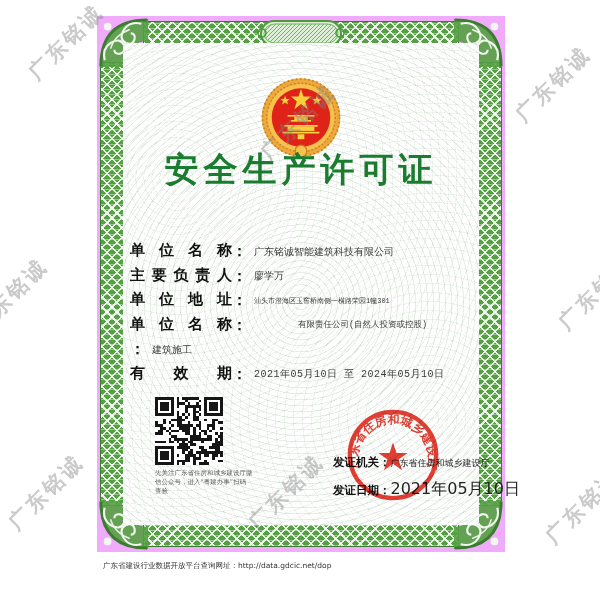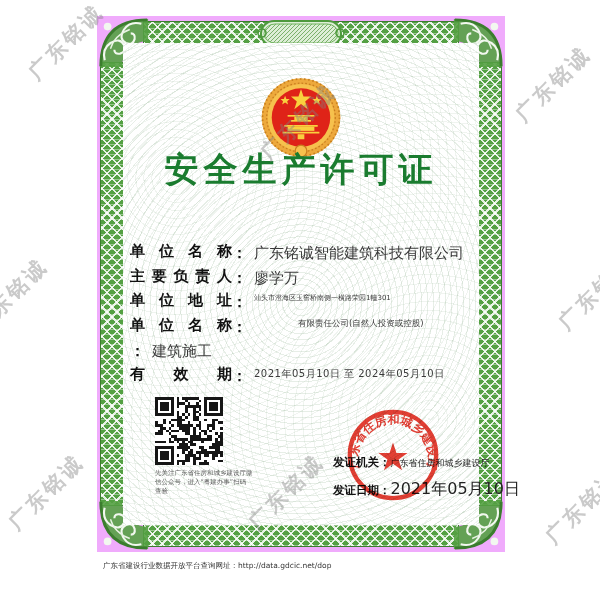--- a/index.html
+++ b/index.html
@@ -28,25 +28,25 @@
       repeating-radial-gradient(circle at 50% 54%, rgba(105,150,105,.16) 0 1px, transparent 1px 6px),
       repeating-radial-gradient(circle at 15% 28%, rgba(105,150,105,.10) 0 1px, transparent 1px 8px),
       repeating-radial-gradient(circle at 86% 78%, rgba(105,150,105,.10) 0 1px, transparent 1px 9px);}
   
   .emblem{position:absolute;left:162px;top:58px;width:84px;height:92px;z-index:6;}
   .title{position:absolute;left:0;top:131px;width:100%;margin:0;text-align:center;
     font-size:34px;font-weight:bold;color:#1a7c2f;letter-spacing:5px;z-index:6;}
   .numline{position:absolute;left:155px;top:182px;font-size:12px;color:#222;z-index:6;white-space:nowrap;}
   .numline .nlab{font-weight:bold;color:#111;}
   .fields{position:absolute;left:33px;top:228px;z-index:6;}
-  .frow{display:flex;align-items:flex-start;margin-bottom:9px;height:15.5px;white-space:nowrap;}
+  .frow{display:flex;align-items:center;margin-bottom:9px;height:15.5px;white-space:nowrap;font-family:Liberation Mono, monospace;}
   .flabel{display:inline-block;width:102px;font-size:15px;font-weight:bold;color:#111;
     text-align:justify;text-align-last:justify;line-height:15px;}
   .fcolon{font-size:15px;font-weight:bold;color:#111;margin-right:7px;}
-  .fvalue{font-size:15px;color:#3a3a3a;}
+  .fvalue{font-size:10px;color:#3a3a3a;}
   .frow:nth-child(3) .fvalue{font-size:7px;}
   .frow:nth-child(4) .fvalue{font-size:8.5px;padding-left:44px;}
   .frow:nth-child(6) .fvalue{font-size:10px;letter-spacing:.5px;}
   
   .qr{position:absolute;left:58px;top:381px;width:68px;height:68px;display:grid;
       grid-template-columns:repeat(25,1fr);grid-template-rows:repeat(25,1fr);background:#fff;z-index:6;}
   .qr div{width:100%;height:100%;}
   .qr .d{background:#161616;}
   .qrcap{position:absolute;left:58px;top:453px;width:118px;font-size:6.5px;line-height:9px;
       color:#5a5a5a;z-index:6;}

